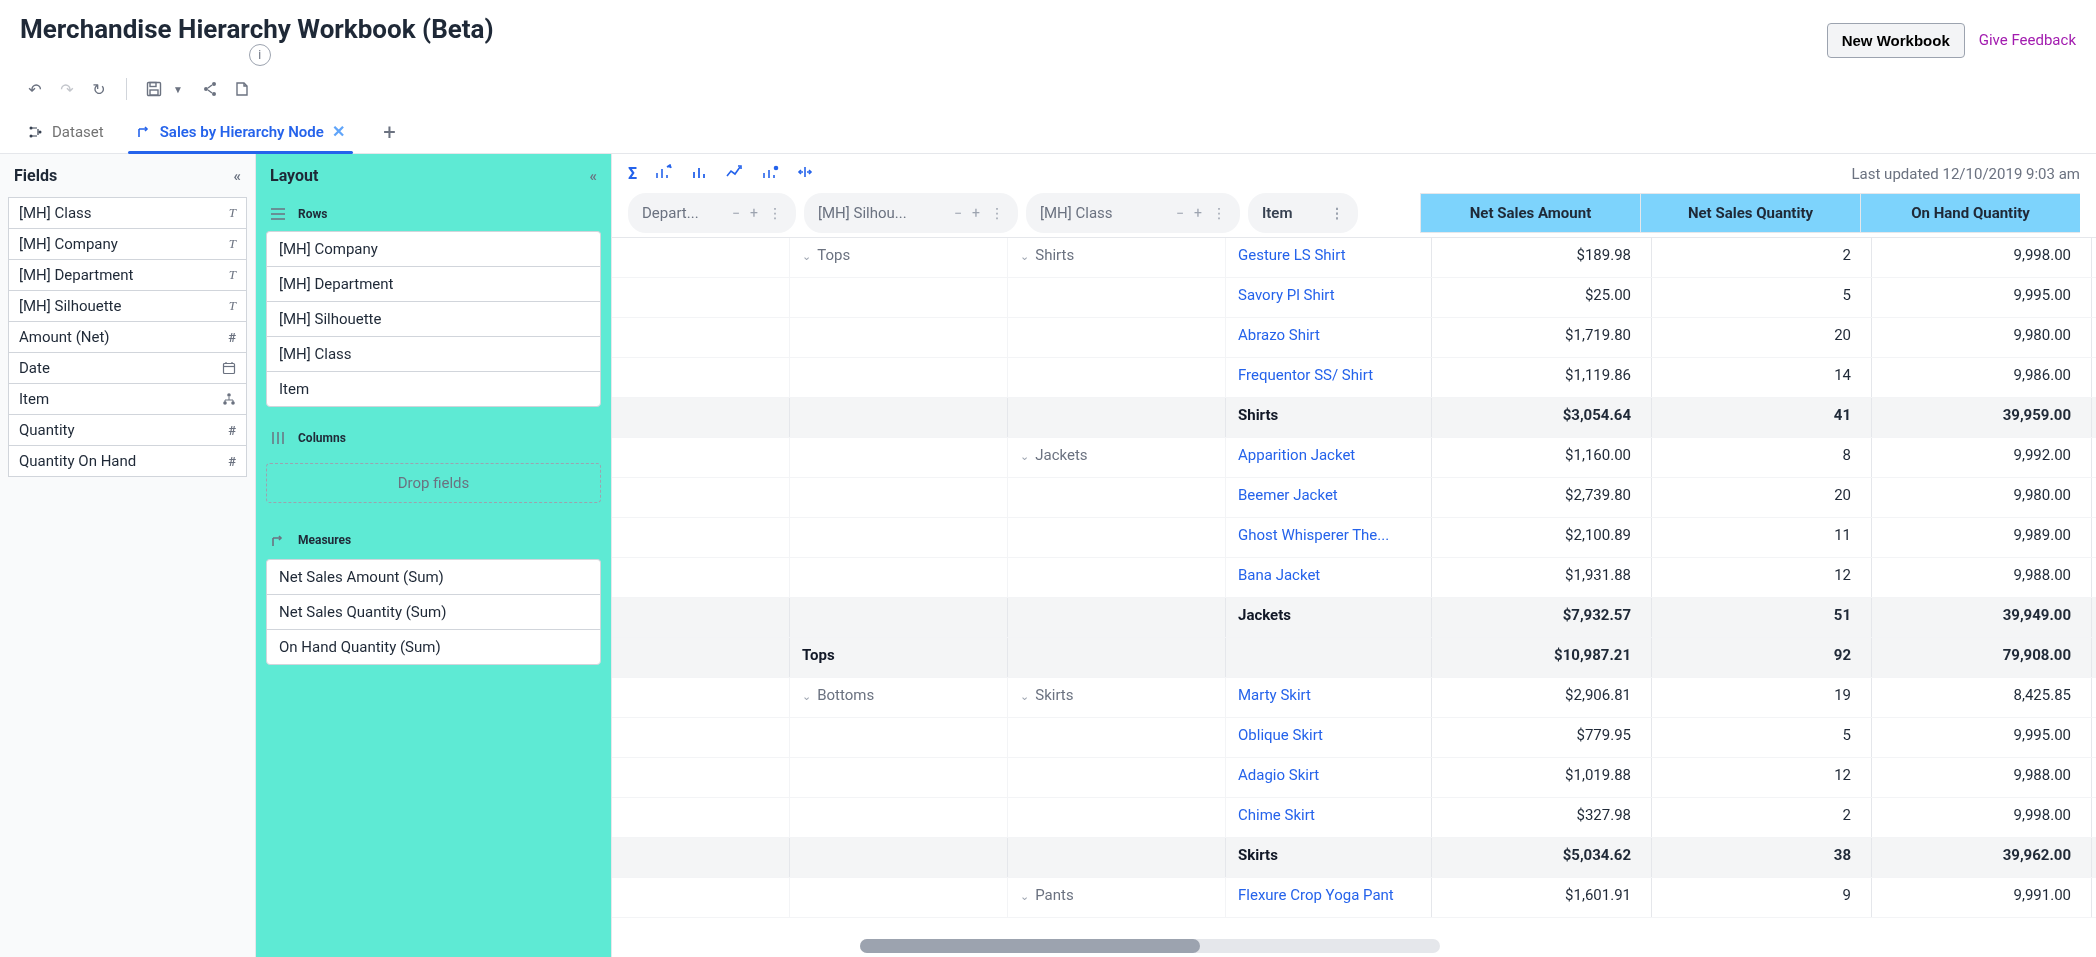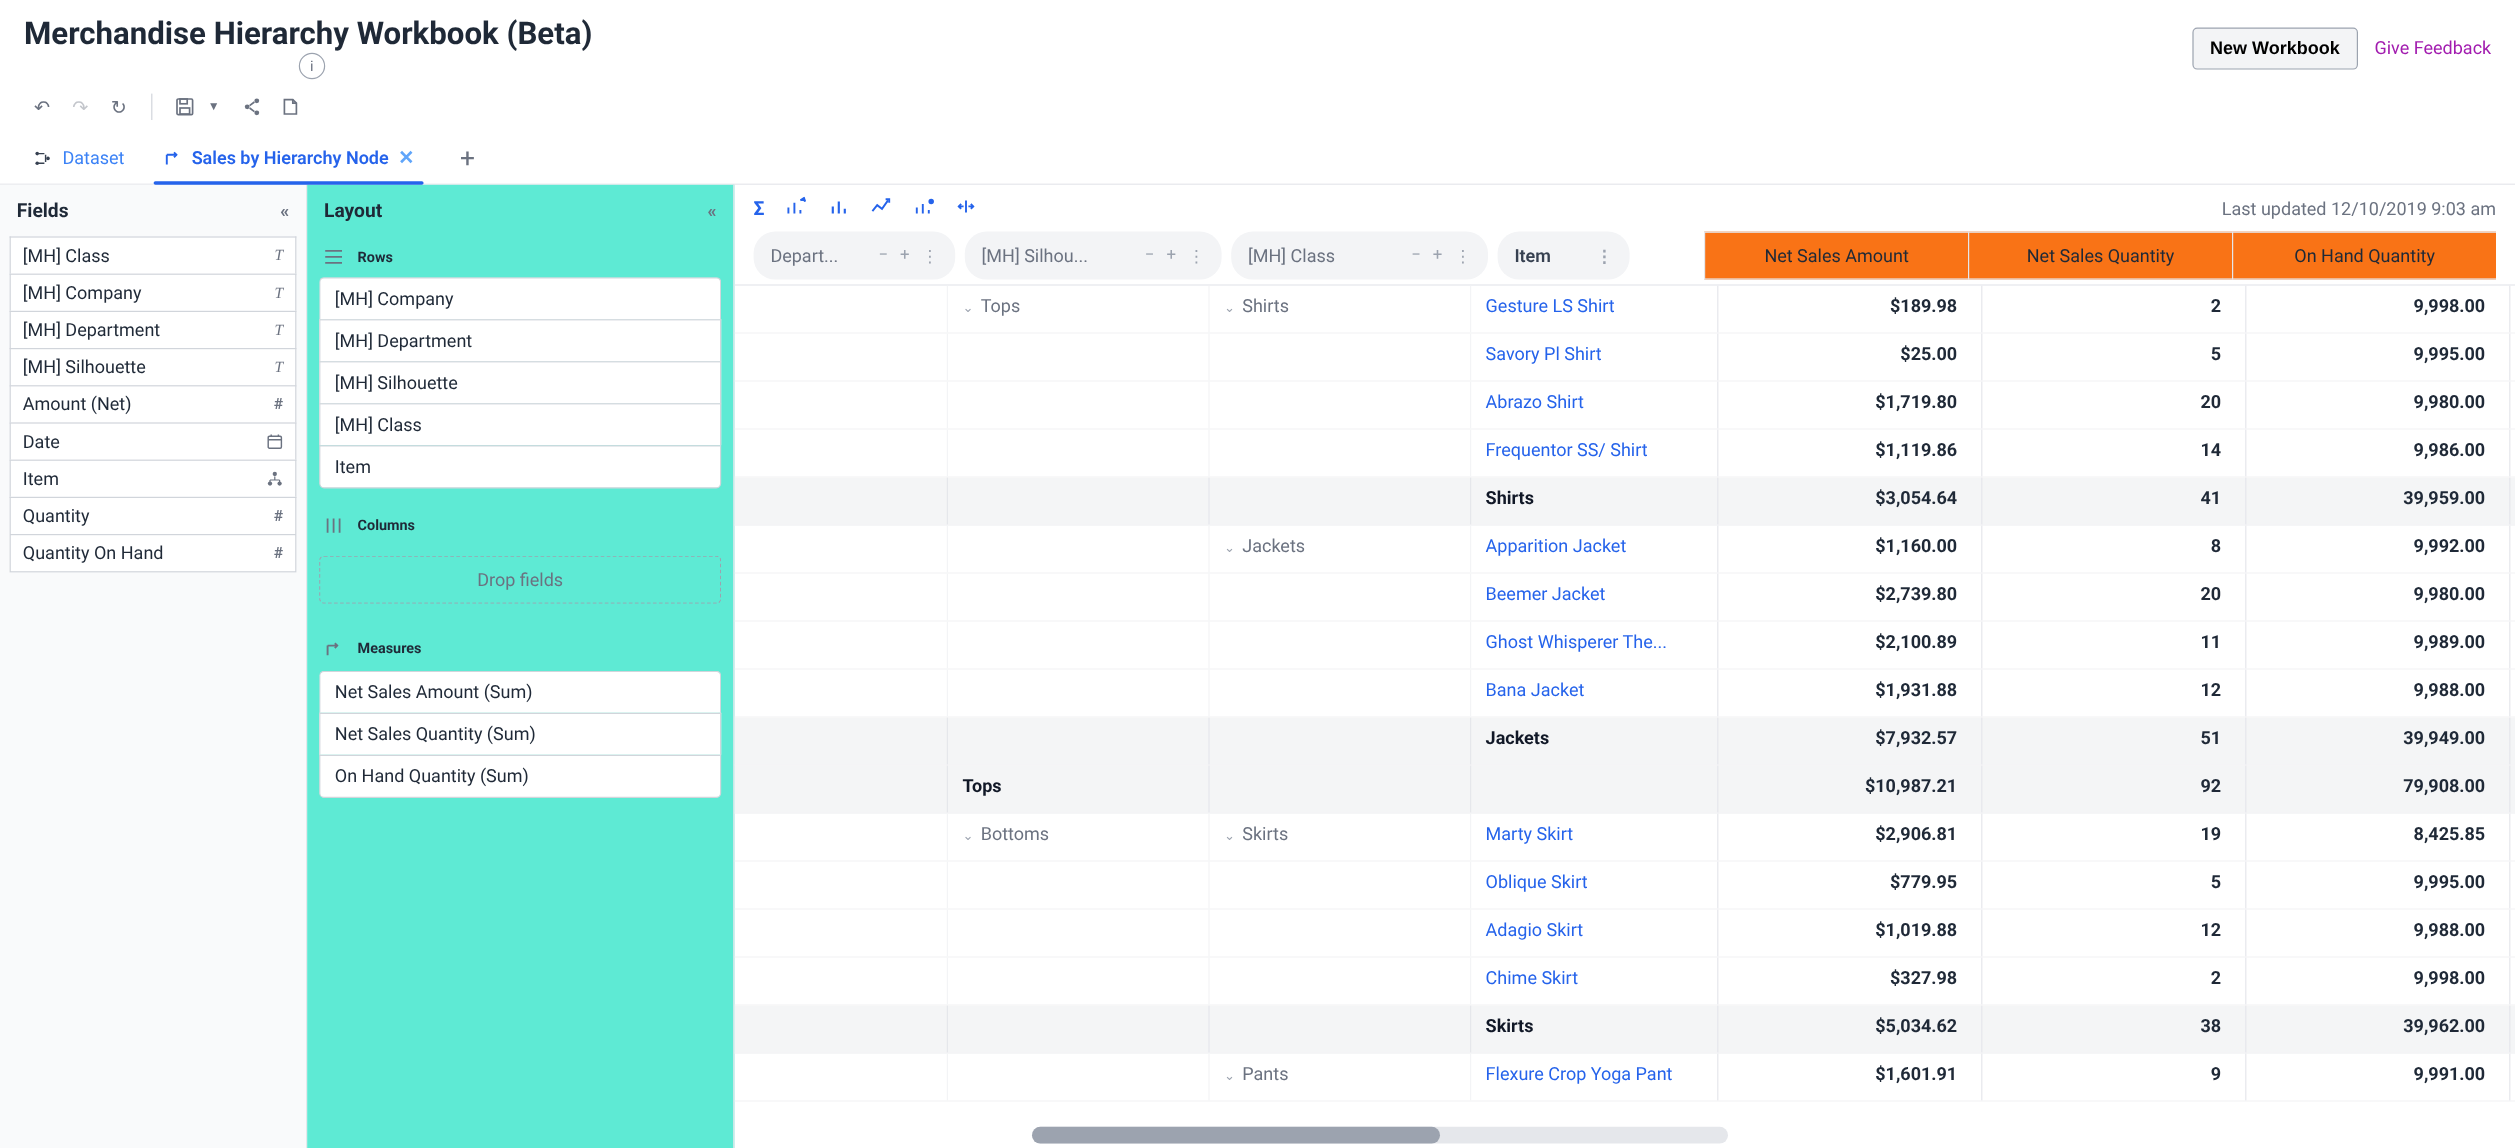--- a/index.html
+++ b/index.html
@@ -13,21 +13,21 @@
   .btn-new { background:#f3f4f6;border:1px solid #9ca3af;border-radius:4px;padding:8px 14px;font-size:15px;font-weight:600;cursor:pointer;}
   .link-feedback { color:#a21caf; font-size:15px;}
   
   
   .toolbar { display:flex; align-items:center; gap:10px; padding:4px 26px 12px 24px;}
   .tb-ic { width:22px;height:22px; display:flex;align-items:center;justify-content:center;color:#6b7280;font-size:16px;cursor:pointer;}
   .tb-sep { width:1px;height:22px;background:#d1d5db;margin:0 6px;}
   
   
   .tabs { display:flex; align-items:center; border-bottom:1px solid #e5e7eb; padding-left:20px; gap:16px;}
-  .tab { display:flex; align-items:center; gap:8px; padding:10px 8px 12px 8px; color:#3b82f6; cursor:pointer; font-size:15px; position:relative;}
+  .tab { display:flex; align-items:center; gap:8px; padding:10px 8px 12px 8px; color:#737373; cursor:pointer; font-size:15px; position:relative;}
   .tab.active { color:#2563eb; font-weight:600;}
   .tab.active::after{content:"";position:absolute;left:0;right:0;bottom:-1px;height:3px;background:#2563eb;border-radius:2px;}
   .tab-close { color:#60a5fa;font-size:16px;}
   .tab-add { color:#6b7280; font-size:22px; padding:0 14px; cursor:pointer;}
   .ds-ic{font-size:14px;color:#374151;}
   
   
   .main { display:flex; height:calc(957px - 148px); }
   
   
@@ -59,33 +59,33 @@
   .last-upd{color:#374151;font-size:15px;}
   .last-upd span{color:#6b7280;}
   
   
   .col-headers{display:flex;align-items:center;padding:0 16px 4px 16px;gap:8px;}
   .col-chip{background:#f3f4f6;border-radius:18px;padding:8px 14px;display:flex;align-items:center;gap:10px;font-size:15px;color:#6b7280;}
   .col-chip.active{color:#374151;font-weight:600;}
   .chip-ic{color:#9ca3af;font-size:14px;}
   
   .measure-headers{display:flex;margin-left:auto;}
-  .mh{width:220px;text-align:center;font-weight:400;padding:10px 0;border-left:1px solid #e5e7eb;border-top:1px solid #e5e7eb;border-bottom:1px solid #e5e7eb;background:#f97316;font-size:15px;}
+  .mh{width:220px;text-align:center;font-weight:700;padding:10px 0;border-left:1px solid #e5e7eb;border-top:1px solid #e5e7eb;border-bottom:1px solid #e5e7eb;background:#7dd3fc;font-size:15px;}
   .mh:last-child{border-right:none;}
   
   
   .grid-body{flex:1;overflow:auto;border-top:1px solid #e5e7eb;position:relative;}
   .row{display:flex;border-bottom:1px solid #f3f4f6;min-height:40px;}
   .row.subtotal{background:#f4f5f6;font-weight:700;}
   .cell-dept{width:178px;padding:8px 12px;color:#6b7280;}
   .cell-sil{width:218px;padding:8px 12px;color:#6b7280;}
   .cell-class{width:218px;padding:8px 12px;color:#6b7280;}
   .cell-item{width:206px;padding:8px 12px;color:#2563eb;border-right:1px solid #e5e7eb;}
   .row.subtotal .cell-item{color:#111827;}
-  .cell-num{width:220px;padding:8px 20px;text-align:right;border-right:1px solid #e5e7eb;font-size:15px;font-weight:bold;}
+  .cell-num{width:220px;padding:8px 20px;text-align:right;border-right:1px solid #e5e7eb;font-size:15px;}
   .caret{color:#9ca3af;margin-right:6px;font-size:11px;}
   .row .cell-dept, .row .cell-sil, .row .cell-class{border-right:1px solid #f3f4f6;}
   .row.subtotal .cell-dept, .row.subtotal .cell-sil, .row.subtotal .cell-class, .row.subtotal .cell-item, .row.subtotal .cell-num{border-color:#e5e7eb;}
   
   
   .grid-body{font-size:15px;}
   .cell-item{white-space:nowrap;overflow:hidden;text-overflow:ellipsis;}
   
   
   .hscroll{position:absolute;bottom:4px;left:860px;width:580px;height:14px;background:#e5e7eb;border-radius:7px;}

